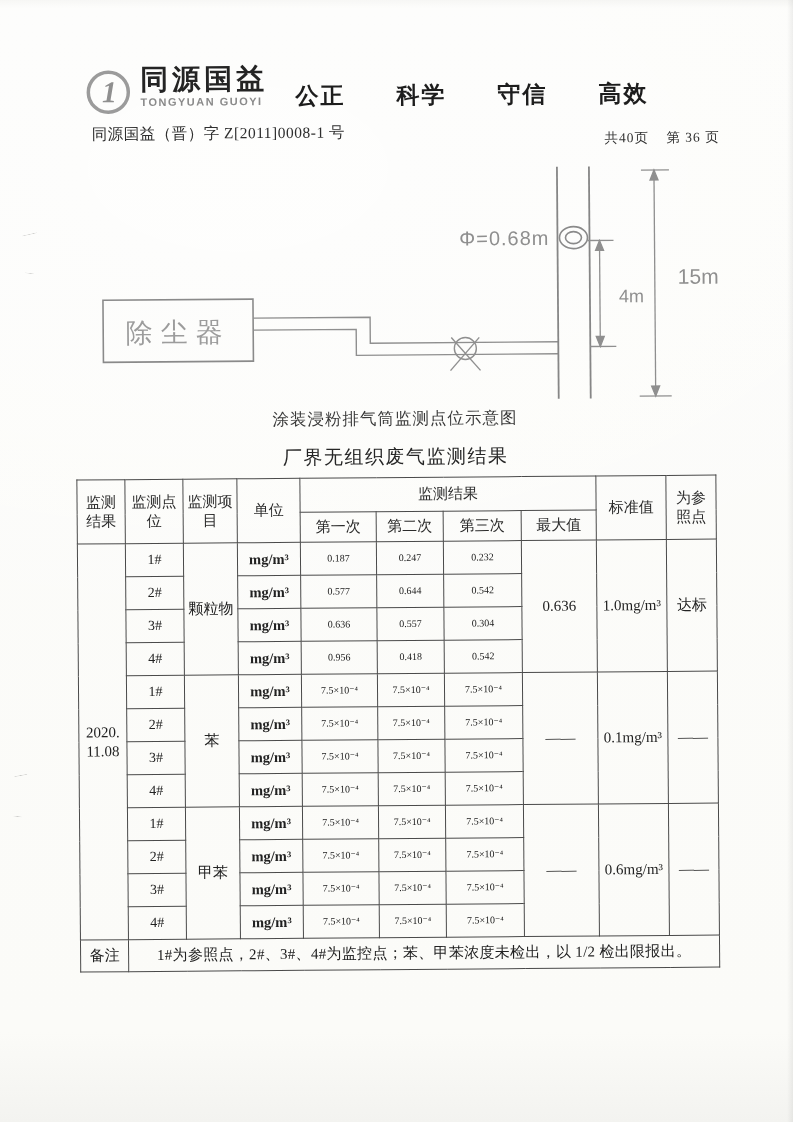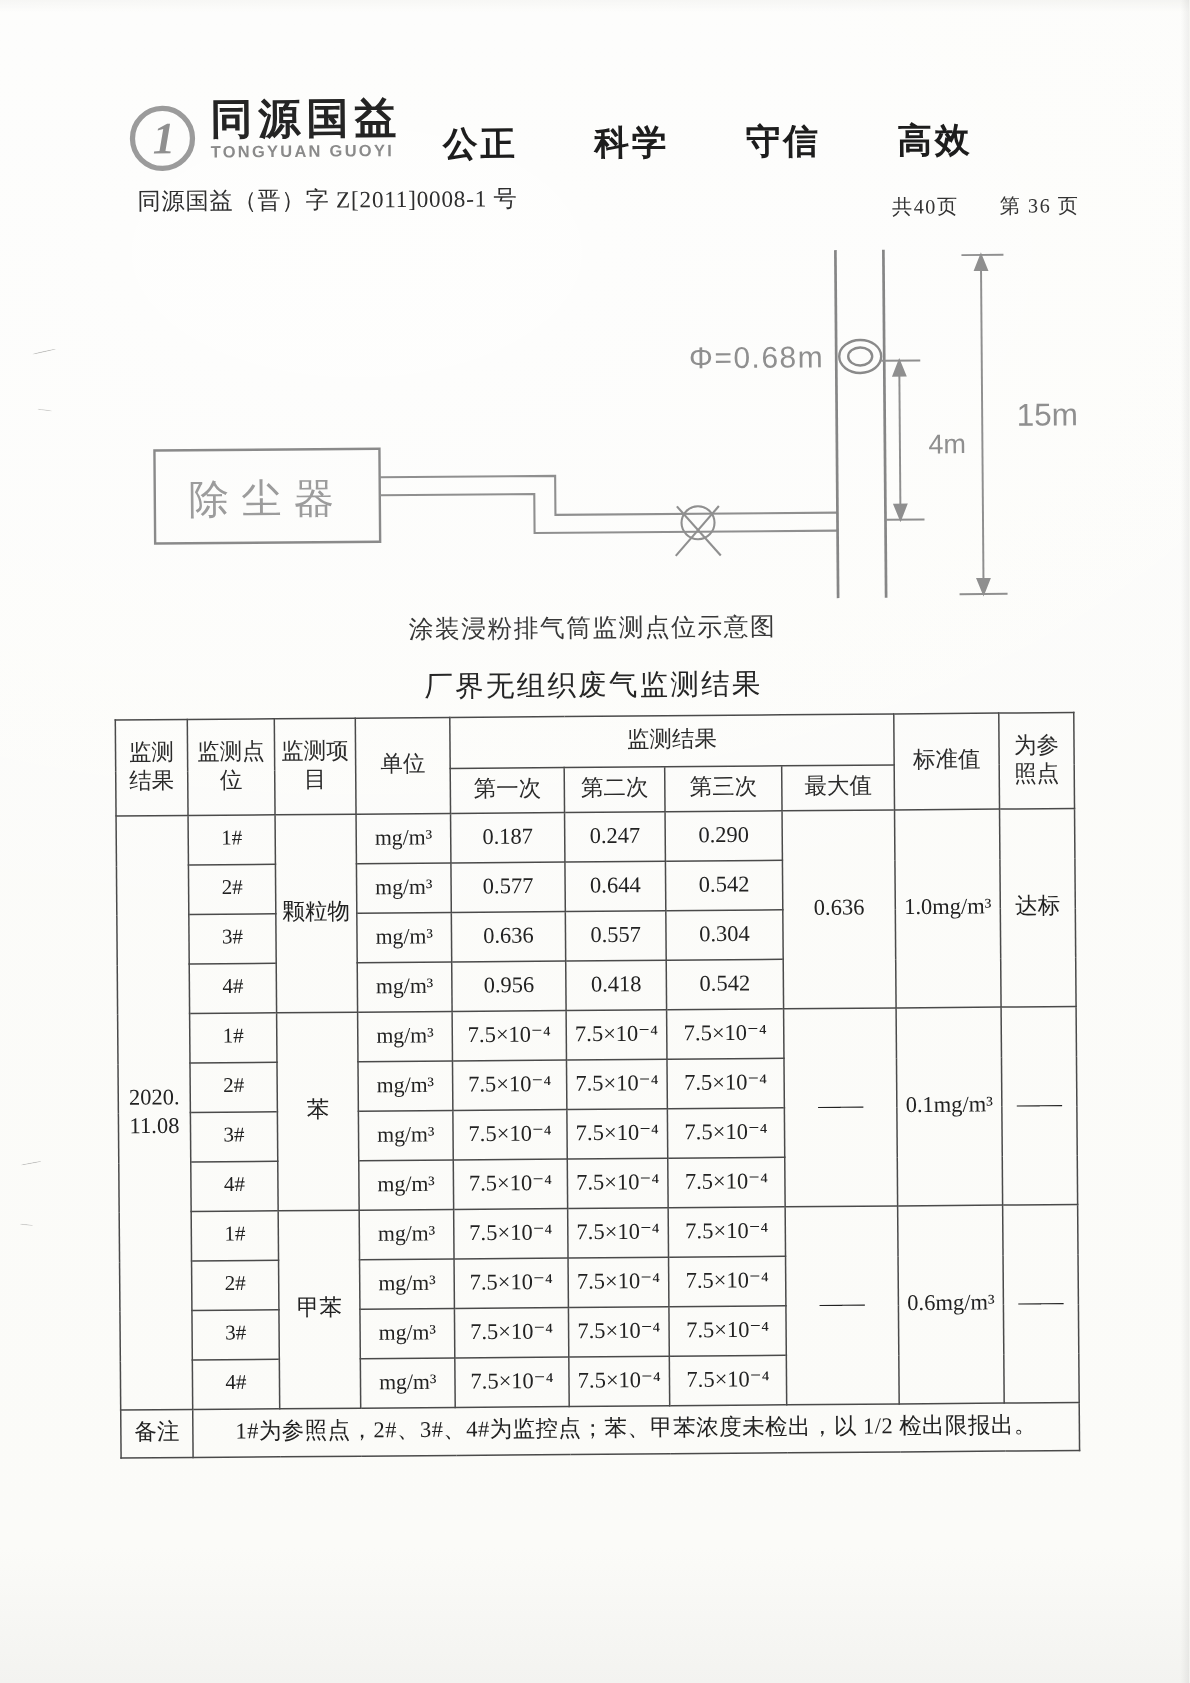--- a/index.html
+++ b/index.html
@@ -25,40 +25,40 @@
   .logo-text{position:absolute;left:144px;top:64px;line-height:1;}
   .logo-cn{font-family:"Liberation Sans","DejaVu Sans",sans-serif;font-weight:bold;
     font-size:28px;letter-spacing:4px;color:#242424;}
   .logo-en{font-family:"Liberation Sans","DejaVu Sans",sans-serif;font-weight:bold;
     font-size:11px;letter-spacing:1.5px;color:#8a8a8a;margin-top:3px;}
   .slogans{position:absolute;left:299px;top:80px;display:flex;gap:51px;
     font-family:"Liberation Sans","DejaVu Sans",sans-serif;font-weight:bold;
     font-size:23px;color:#1d1d1d;letter-spacing:2px;}
   .doc-number{position:absolute;left:95px;top:122px;font-size:15.5px;color:#2e2e2e;letter-spacing:.5px;}
   .page-info{position:absolute;left:0;right:70px;top:131px;text-align:right;font-size:13.5px;color:#333;}
-  .page-info span{margin-left:24px;letter-spacing:1px;}
+  .page-info span{margin-left:14px;letter-spacing:1px;}
 
   
   .diagram{position:absolute;left:0;top:158px;width:793px;height:285px;}
   .diagram text{font-family:"Liberation Sans","DejaVu Sans",sans-serif;}
   .caption-text{font-family:"Liberation Serif","DejaVu Serif",serif !important;}
 
   
   .table-title{position:absolute;left:0;right:0;top:444px;text-align:center;
     font-size:19px;letter-spacing:1.5px;color:#262626;}
   table.monitor{position:absolute;left:77px;top:477px;width:639px;
     border-collapse:collapse;table-layout:fixed;font-size:15px;color:#222;}
   table.monitor td{border:1px solid #4a4a4a;padding:1px 3px;text-align:center;
     vertical-align:middle;line-height:1.25;}
   td.hdr{font-size:15px;color:#2b2b2b;}
   tr.hrow1{height:34px;} tr.hrow2{height:30px;}
   tr.drow{height:33px;} tr.nrow{height:32px;}
-  td.val{text-align:left;padding-left:10px;font-size:15px;}
+  td.val{text-align:left;padding-left:10px;font-size:10px;}
   td.maxv{text-align:left;padding-left:12px;}
-  td.unit{font-size:14.5px;}
+  td.unit{font-size:14.5px;font-weight:bold;}
   td.pt{font-size:14px;}
   td.datec{font-size:15px;line-height:1.5;}
   td.note-txt{text-align:left;padding-left:9px;font-size:15px;letter-spacing:.3px;}
 
   
   .mark{position:absolute;height:0;border-top:1.5px solid #c6c6c4;border-radius:50%;}
 </style>
 </head>
 <body>
 
@@ -173,21 +173,21 @@
       <tr class="drow">
         <td class="datec" rowspan="12">
           <div>2020.</div>
           <div>11.08</div>
         </td>
         <td class="pt">1#</td>
         <td rowspan="4">颗粒物</td>
         <td class="unit">mg/m³</td>
         <td class="val">0.187</td>
         <td class="val">0.247</td>
-        <td class="val">0.290</td>
+        <td class="val">0.232</td>
         <td class="maxv" rowspan="4">0.636</td>
         <td rowspan="4">1.0mg/m³</td>
         <td rowspan="4">达标</td>
       </tr>
       <tr class="drow">
         <td class="pt">2#</td>
         <td class="unit">mg/m³</td>
         <td class="val">0.577</td>
         <td class="val">0.644</td>
         <td class="val">0.542</td>

